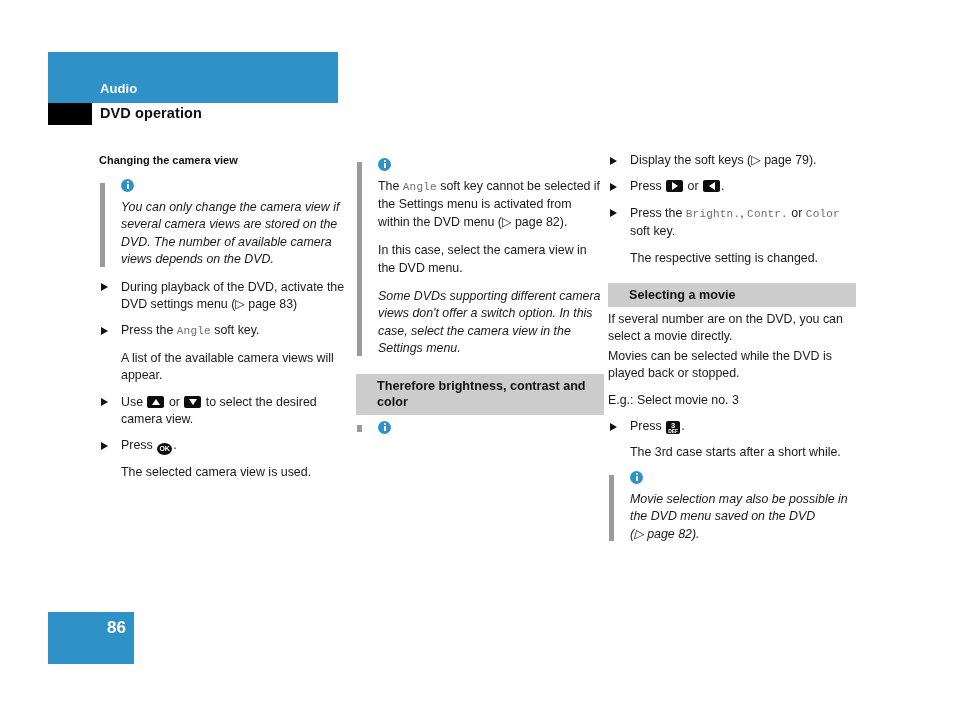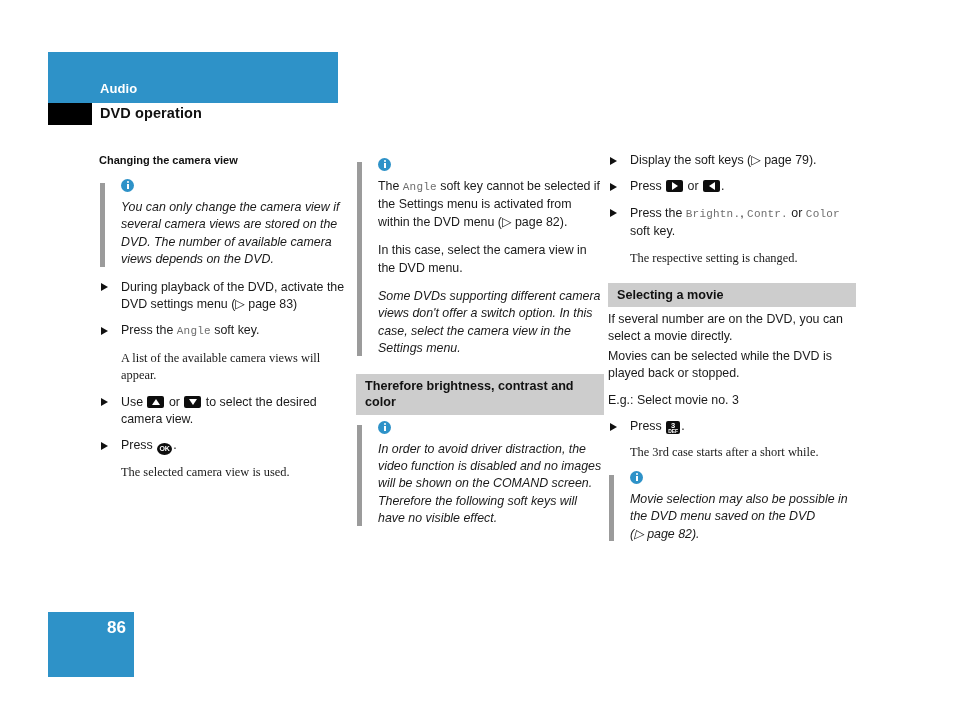--- a/index.html
+++ b/index.html
@@ -53,21 +53,21 @@
     color: #111111;
     letter-spacing: .1px;
   }
 
   
   .pagenum-box {
     position: absolute;
     left: 48px;
     top: 612px;
     width: 86px;
-    height: 65px;
+    height: 52px;
     background: #2e92c8;
   }
   .pagenum-text {
     position: absolute;
     right: 8px;
     top: 6px;
     font-size: 17px;
     font-weight: bold;
     color: #ffffff;
   }
@@ -91,21 +91,21 @@
     color: #111;
     margin: 0 0 11px 0;
     line-height: 16px;
   }
 
   .band-head {
     background: #cdcdcd;
     font-size: 12.6px;
     font-weight: bold;
     color: #111;
-    padding: 4px 0 5px 9px;
+    padding: 4px 0 5px 21px;
     line-height: 16px;
     margin: 16px 0 4px 0;
     box-sizing: border-box;
   }
   .band-head.tight { padding-bottom: 4px; }
 
   
   .note {
     position: relative;
     padding-left: 22px;
@@ -166,21 +166,20 @@
     top: 4.5px;
     width: 0;
     height: 0;
     border-left: 7px solid #111;
     border-top: 4.5px solid transparent;
     border-bottom: 4.5px solid transparent;
   }
   .para {
     margin: 0 0 9px 0;
     padding-left: 22px;
-    font-family: Liberation Serif, serif;
   }
   .plain {
     margin: 0 0 9px 0;
   }
   .plain.tight { margin-bottom: 2px; }
 
   
   .softkey {
     font-family: "Liberation Mono", monospace;
     font-size: 11px;
@@ -300,21 +299,20 @@
     <span class="info-icon"></span>
     <p><span>The </span><span class="softkey">Angle</span><span> soft key cannot be selected if the Settings menu is activated from within the DVD menu (</span><span class="pagelink">▷&nbsp;<span>page 82</span></span><span>).</span></p>
     <p>In this case, select the camera view in the DVD menu.</p>
     <p>Some DVDs supporting different camera views don't offer a switch option. In this case, select the camera view in the Settings menu.</p>
   </div>
 
   <div class="band-head">Therefore brightness, contrast and color</div>
 
   <div class="note">
     <span class="info-icon"></span>
-    <p>In order to avoid driver distraction, the video function is disabled and no images will be shown on the COMAND screen. Therefore the following soft keys will have no visible effect.</p>
   </div>
 </div>
 
 <div class="col col3">
 
   <div class="step">
     <span class="tri"></span>
     <span>Display the soft keys (</span><span class="pagelink">▷&nbsp;<span>page 79</span></span><span>).</span>
   </div>
 

